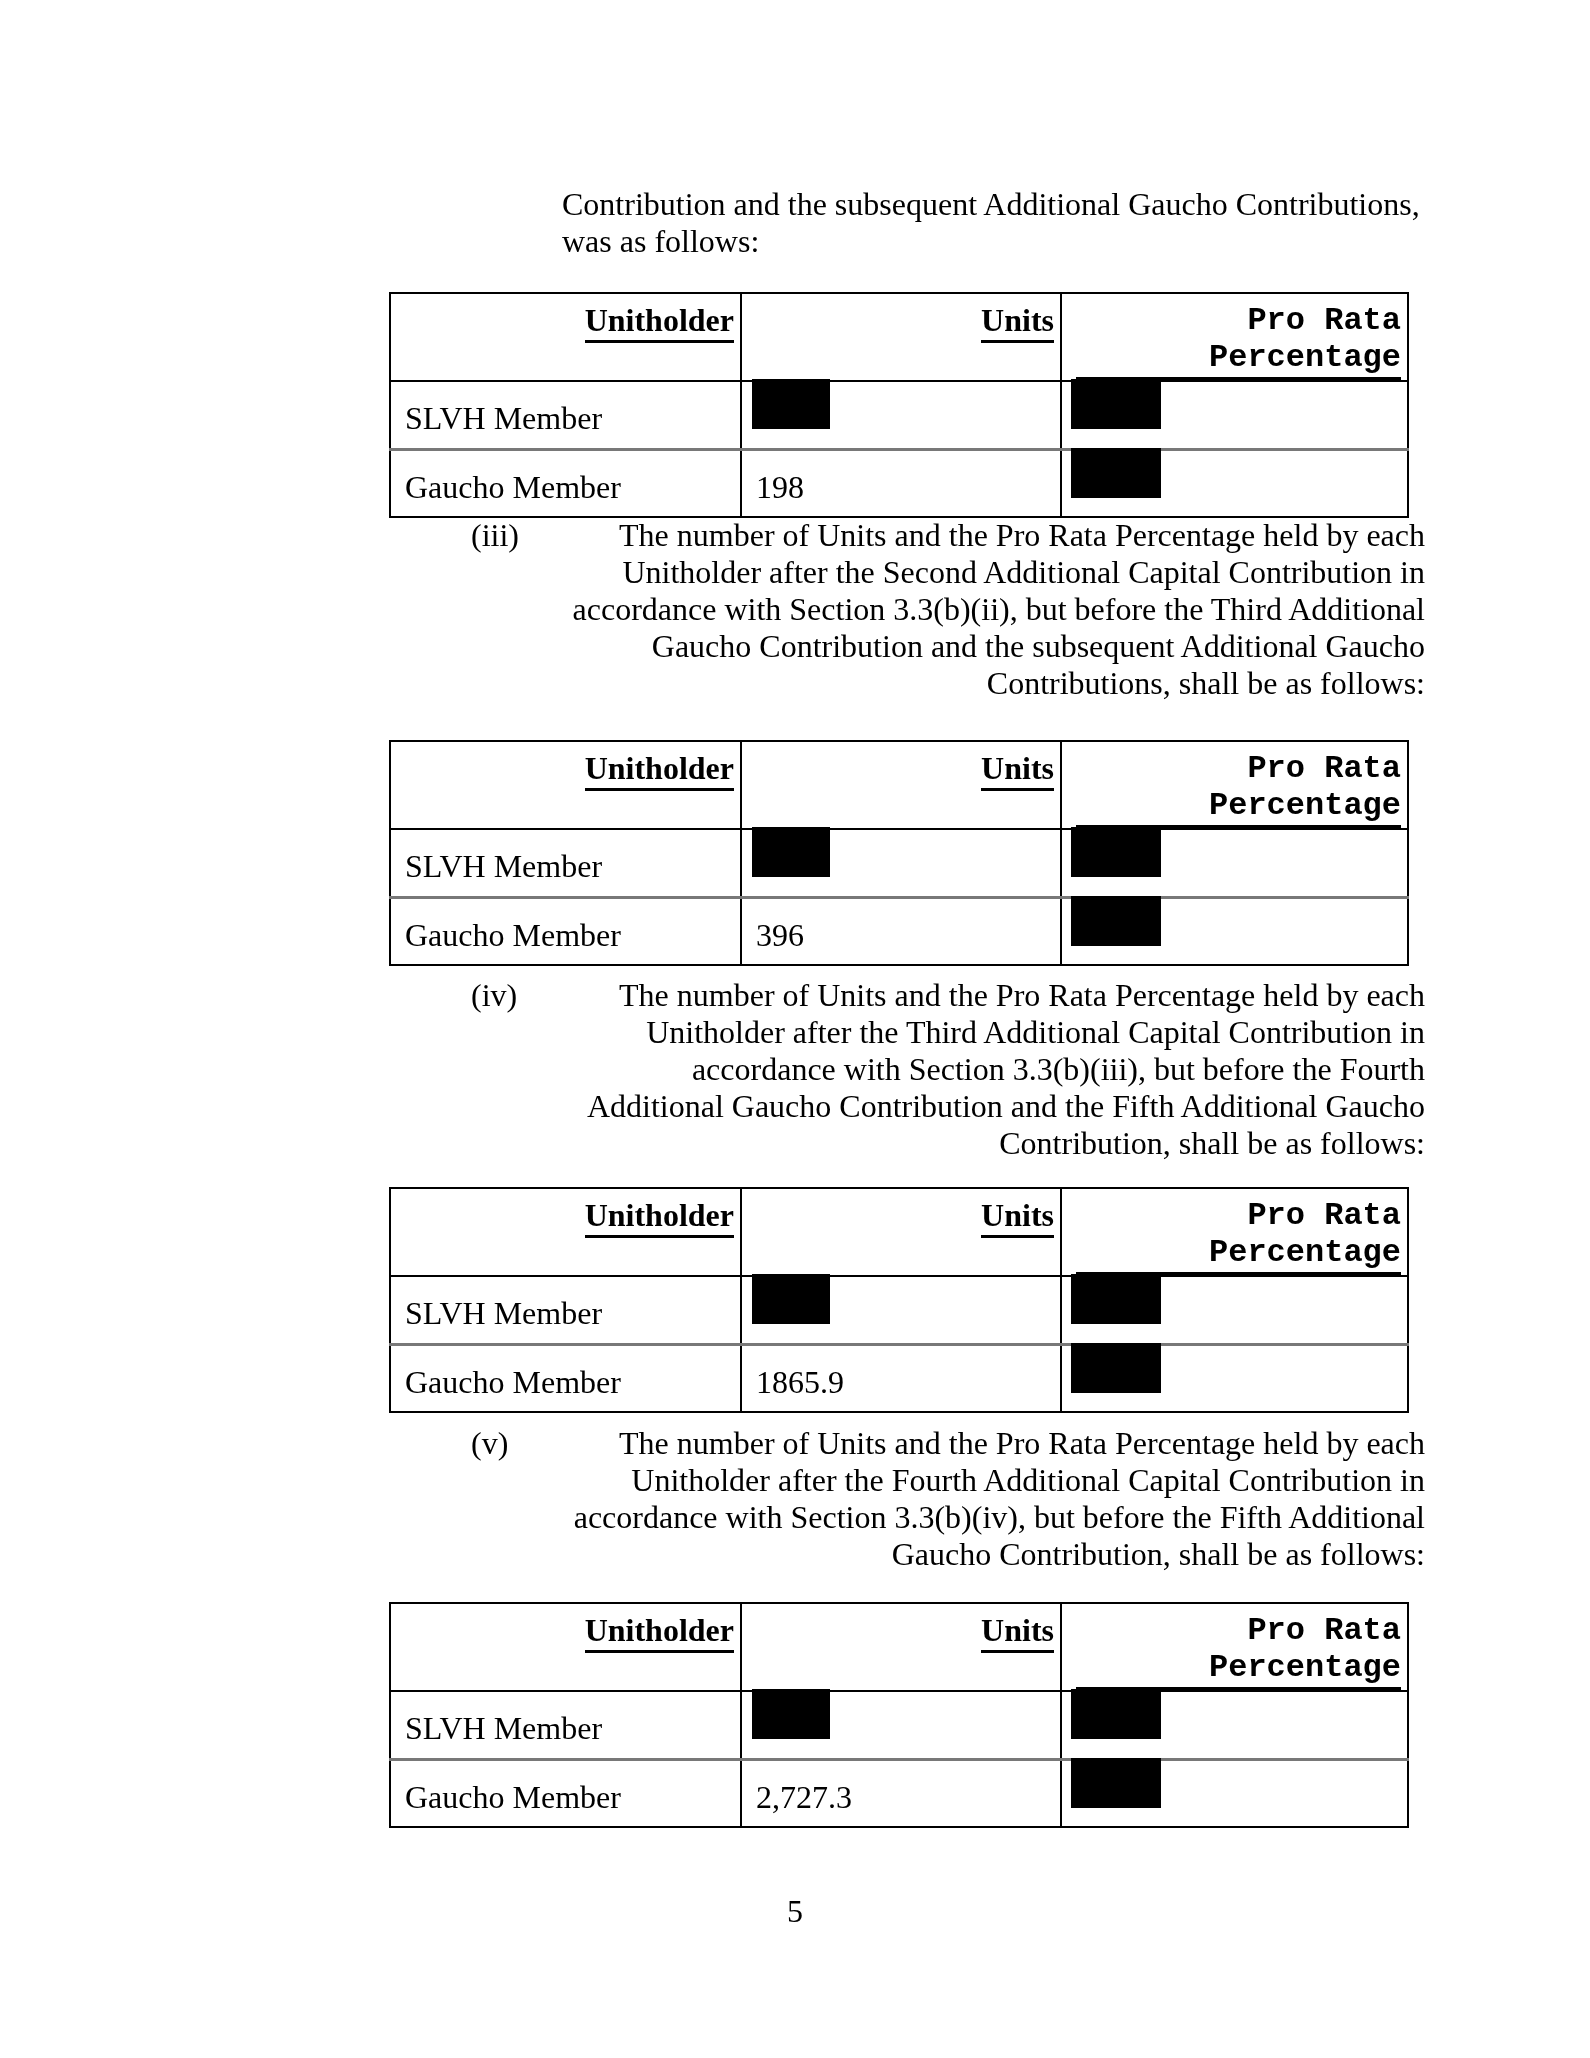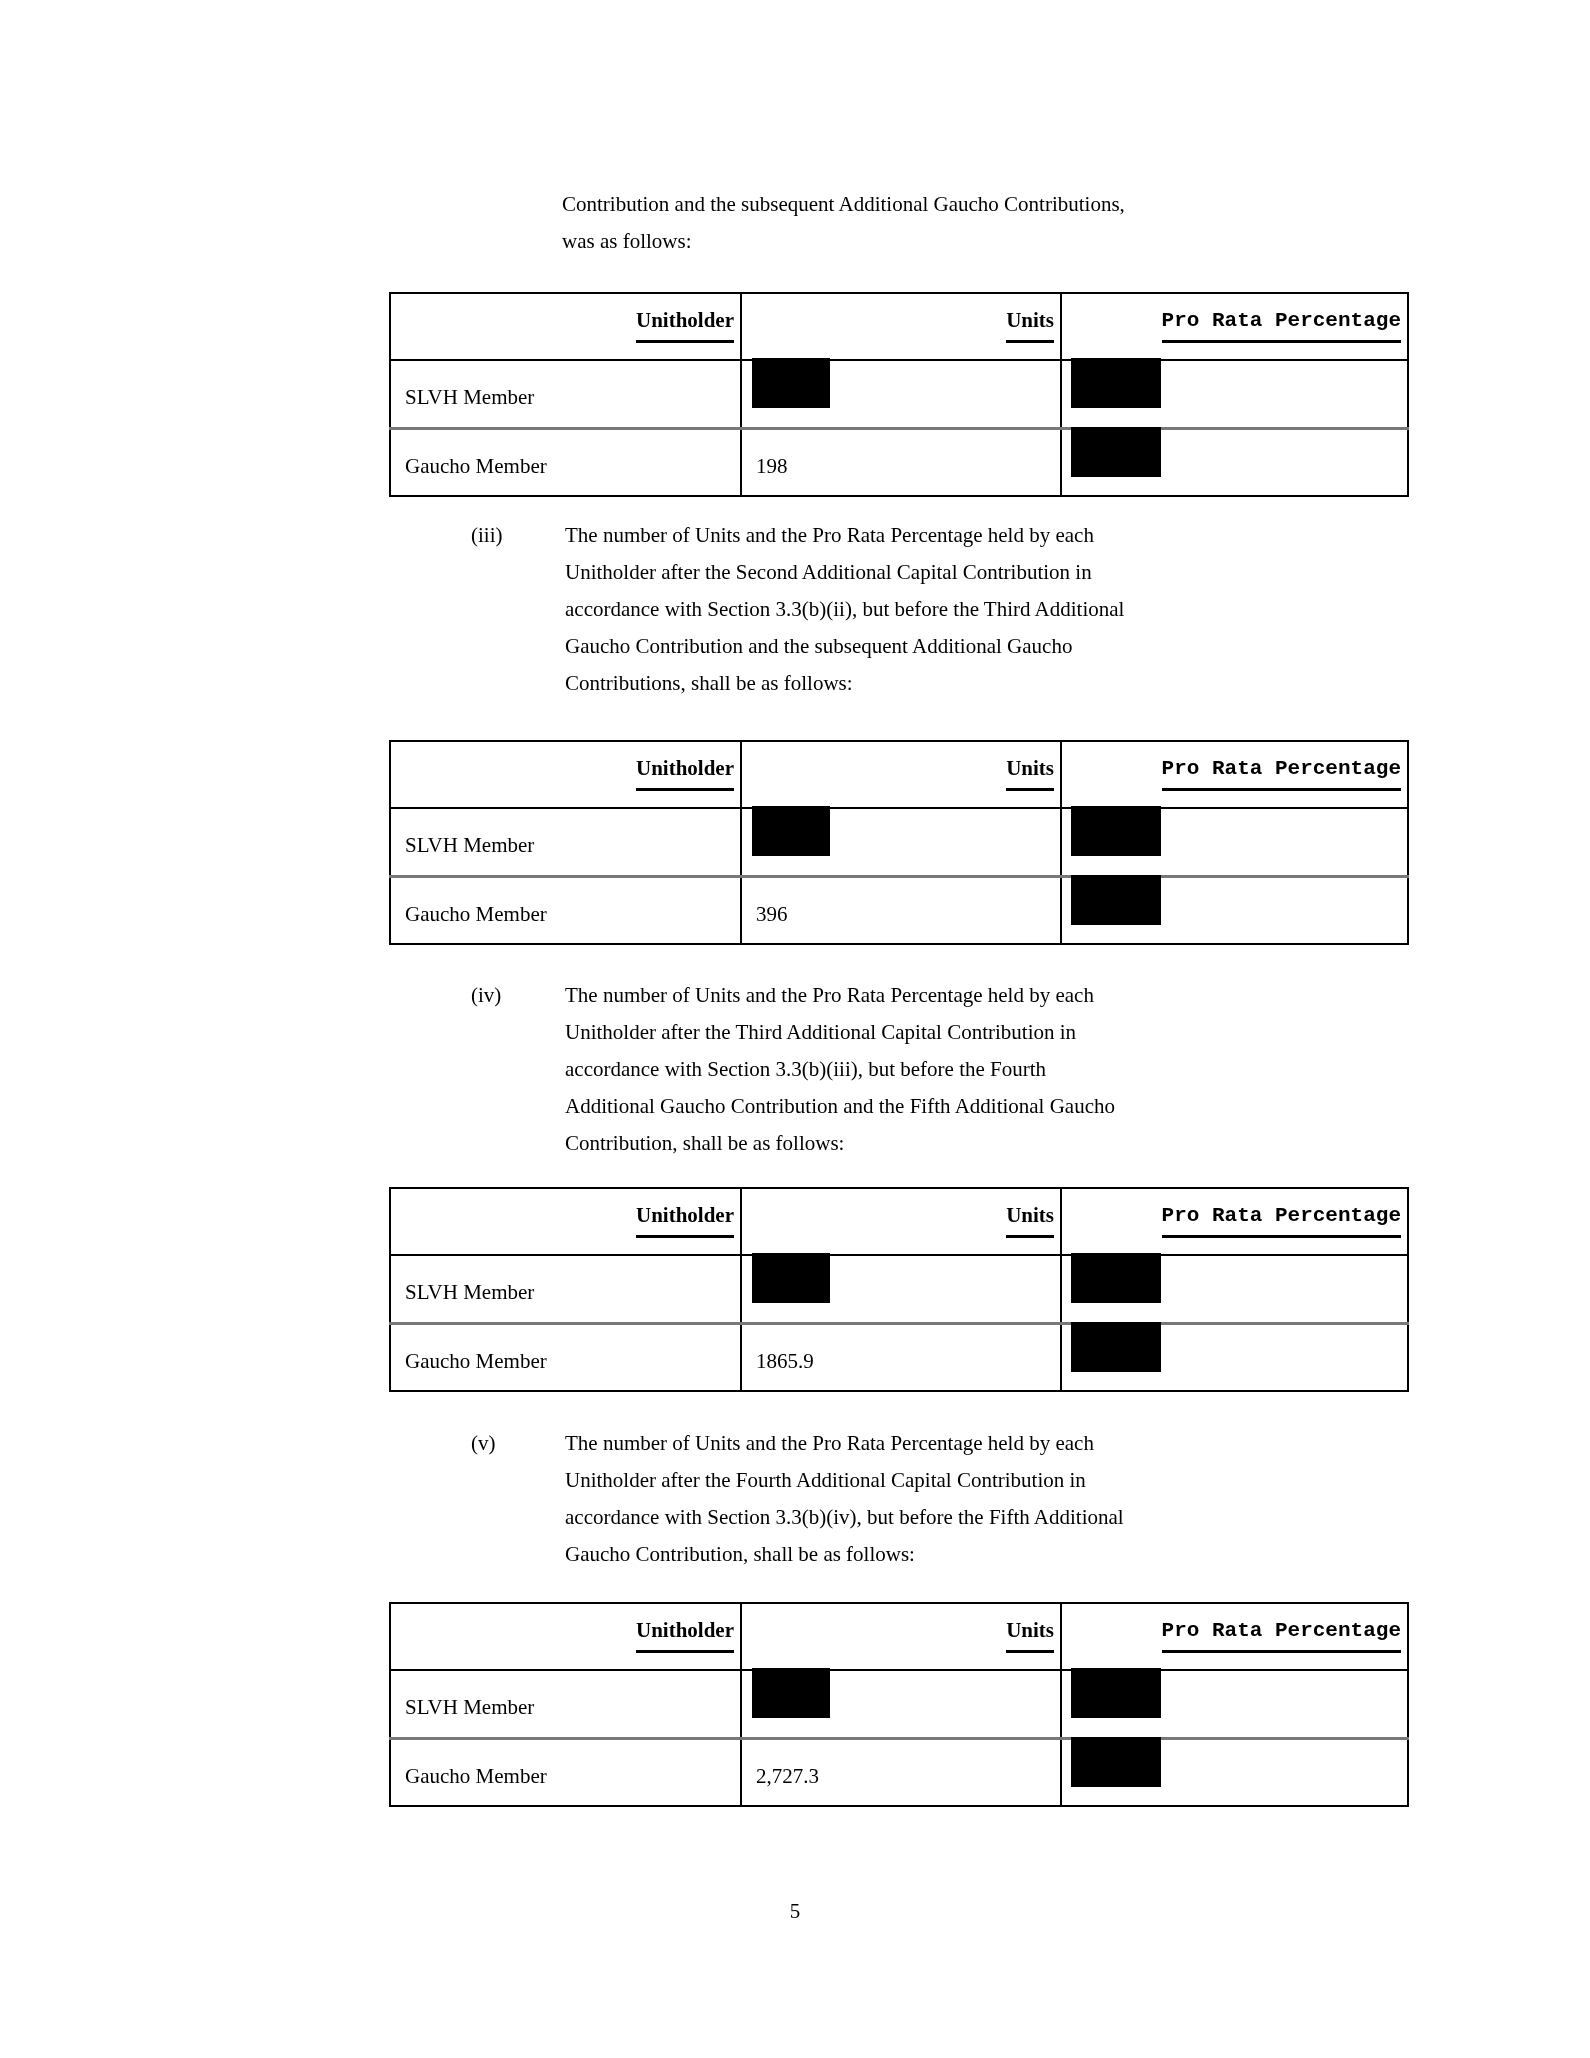--- a/index.html
+++ b/index.html
@@ -4,21 +4,21 @@
 <style>
   * { margin: 0; padding: 0; box-sizing: border-box; }
   html, body { background: #ffffff; }
   .page {
     position: relative;
     width: 1590px;
     height: 2058px;
     background: #ffffff;
     font-family: "Liberation Serif", "DejaVu Serif", serif;
     color: #000000;
-    font-size: 21px;
+    font-size: 32px;
     line-height: 37px;
     border-radius: 24px;
   }
   .intro-para {
     position: absolute;
     left: 562px;
     top: 186px;
     width: 870px;
     white-space: pre-line;
   }
@@ -27,20 +27,21 @@
     left: 471px;
     display: flex;
     align-items: flex-start;
   }
   .section .marker {
     flex: 0 0 94px;
   }
   .section .body {
     width: 860px;
     white-space: pre-line;
+    text-align: right;
   }
   table.units-table {
     position: absolute;
     left: 389px;
     width: 1018px;
     border-collapse: collapse;
     table-layout: fixed;
     border: 2px solid #000;
   }
   table.units-table col.c1 { width: 351px; }

